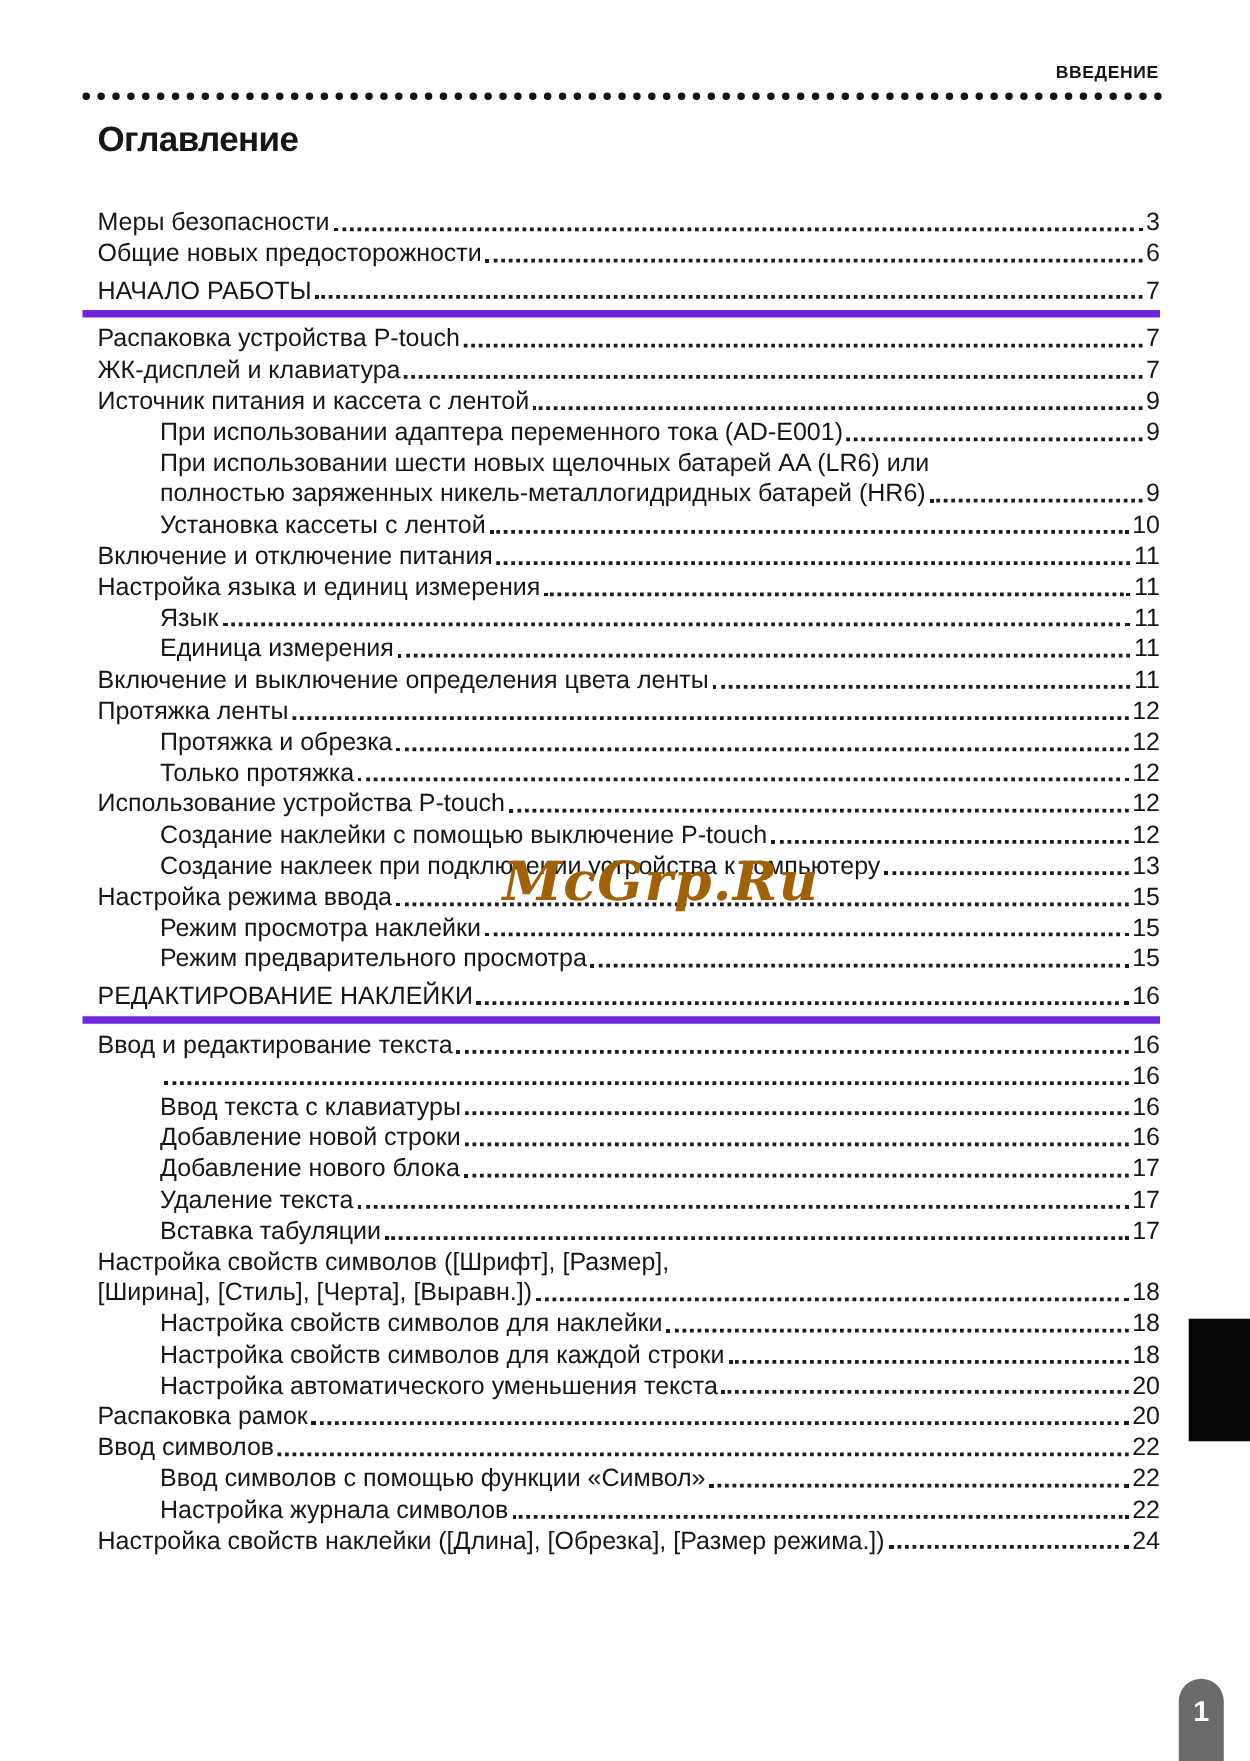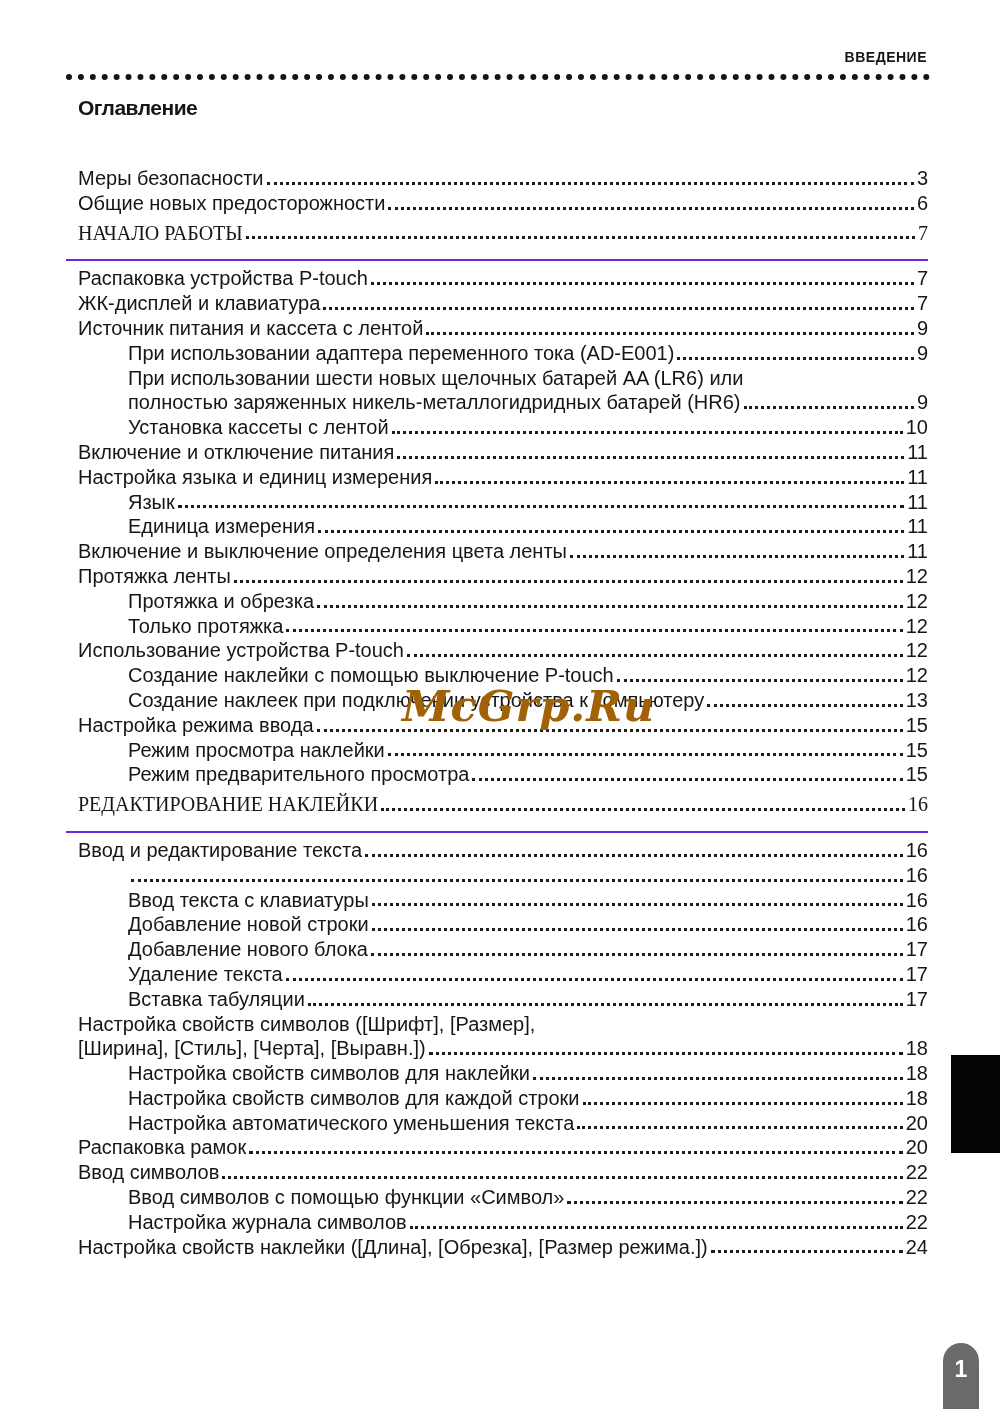--- a/index.html
+++ b/index.html
@@ -10,32 +10,32 @@
   .header-label{
     position:absolute;top:49px;right:73px;
     font-size:14px;font-weight:bold;letter-spacing:0.5px;
   }
   .dotted-divider{
     position:absolute;top:74px;left:66px;right:70px;height:0;
     border-bottom:6px dotted #141414;
   }
   .page-title{
     position:absolute;top:96px;left:78px;
-    font-size:21px;font-weight:bold;letter-spacing:-0.5px;
+    font-size:28px;font-weight:bold;letter-spacing:-0.5px;
   }
   .toc{
     position:absolute;top:166px;left:78px;right:72px;
     font-size:20px;line-height:24.8px;
   }
   .toc-row{display:flex;align-items:flex-end;}
   .toc-row.indent1{padding-left:50px;}
   .toc-row.section{
-    margin-top:5px;margin-bottom:5px;padding-bottom:14px;
-    border-bottom:2px solid #6d28d9;
-    margin-left:-12px;padding-left:12px;font-family:Liberation Serif, serif;
+    margin-top:5px;margin-bottom:5px;padding-bottom:3px;
+    border-bottom:6px solid #6d28d9;
+    margin-left:-12px;padding-left:12px;
   }
   .toc-title{white-space:nowrap;}
   .toc-dots{
     flex:1;min-width:10px;align-self:flex-end;
     border-bottom:3px dotted #1c1c1c;margin:0 3px 6px 3px;
   }
   .toc-page{white-space:nowrap;}
   .watermark{
     position:absolute;left:402px;top:681px;
     font-family:"DejaVu Serif",serif;font-style:italic;font-weight:bold;

